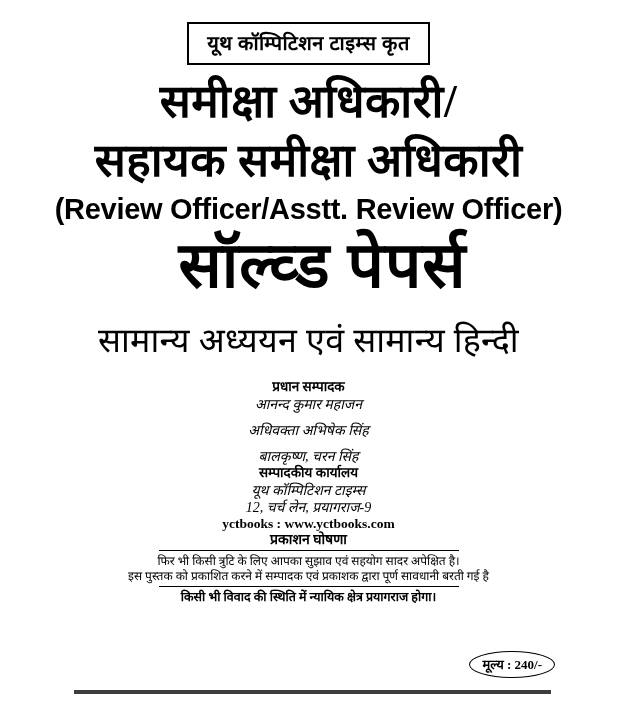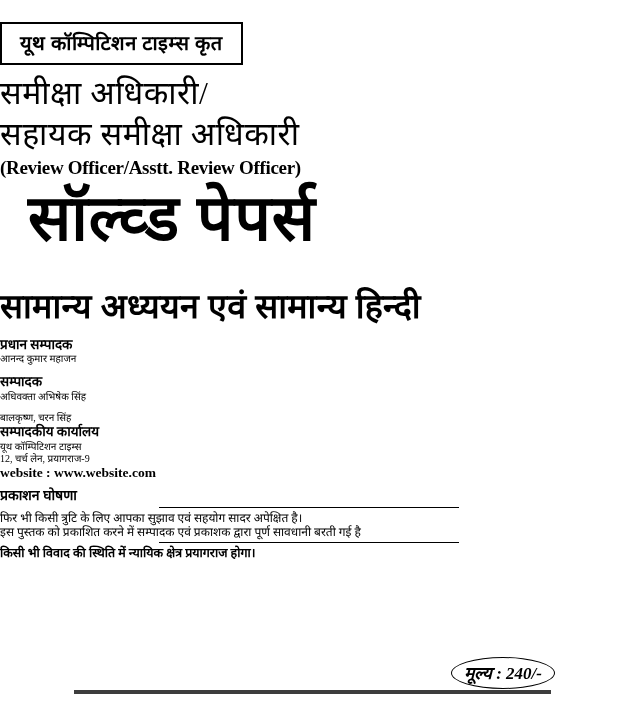--- a/index.html
+++ b/index.html
@@ -9,109 +9,107 @@
     font-family: "Liberation Serif", serif;
     color: #000;
   }
   .page {
     position: relative;
     width: 617px;
     height: 706px;
     margin: 0 auto;
     background: #ffffff;
     overflow: hidden;
-    text-align: left;
+    text-align: center;
   }
   .publisher-box-wrap { padding-top: 22px; }
   .publisher-box {
     display: inline-block;
     border: 2px solid #000;
     padding: 5px 18px 7px;
     font-size: 20px;
     font-weight: bold;
     letter-spacing: 0.5px;
   }
   .title-line {
-    font-size: 32px;
-    font-weight: normal;
+    font-size: 46px;
+    font-weight: bold;
     line-height: 1.28;
     letter-spacing: 0.5px;
   }
   .title-line.first { margin-top: 8px; }
   .english-subtitle {
-    font-family: Liberation Serif, serif;
-    font-size: 19px;
+    font-family: Liberation Sans, sans-serif;
+    font-size: 29px;
     font-weight: bold;
     line-height: 1.1;
     margin-top: 3px;
     letter-spacing: -0.3px;
   }
   .main-title {
     font-size: 64px;
     font-weight: bold;
     line-height: 1.2;
     margin-top: 2px;
     letter-spacing: 1px;
     padding-left: 28px;
   }
   .subject-line {
     font-size: 34px;
-    font-weight: bold;
-    margin-top: 24px;
+    font-weight: normal;
+    margin-top: 12px;
     letter-spacing: 0.3px;
   }
   .credits {
-    margin-top: 9px;
+    margin-top: 17px;
     font-size: 13px;
     line-height: 1.22;
   }
   .credit-group { margin-top: 9px; }
   .credit-group.tight { margin-top: 0; }
   .credit-label { font-weight: bold; font-size: 13.5px; }
-  .credit-value { font-size: 10px; }
+  .credit-value { font-size: 14px; font-style: italic; }
   .phone-line {
     font-size: 14px;
     font-weight: bold;
     margin-top: 2px;
   }
   .phone-line .wa {
     display: inline-block;
     vertical-align: -3px;
     margin-right: 4px;
   }
   .email-line, .website-line {
     font-family: "Liberation Serif", serif;
     font-size: 13.5px;
     font-weight: bold;
     line-height: 1.15;
   }
   .declaration {
-    margin-top: 7px;
     font-size: 12px;
     line-height: 1.22;
   }
   .decl-heading { font-size: 14px; font-weight: bold; }
   .decl-rule {
     width: 300px;
     border: 0;
     border-top: 1.6px solid #000;
     margin: 2px auto 3px;
   }
   .decl-bold { font-weight: bold; font-size: 12.5px; }
   .price-oval {
     position: absolute;
     right: 62px;
-    bottom: 17px;
+    bottom: 28px;
     border: 1.6px solid #000;
     border-radius: 50%;
     padding: 3px 12px 4px;
-    font-size: 17px;
+    font-size: 13px;
     font-weight: bold;
     white-space: nowrap;
-    font-style: italic;
   }
   .bottom-bar {
     position: absolute;
     left: 74px;
     bottom: 12px;
     width: 477px;
     height: 4px;
     background: #3d3d3d;
   }
 </style>
@@ -135,33 +133,32 @@
   <div class="subject-line">सामान्य अध्ययन एवं सामान्य हिन्दी</div>
 
   <div class="credits">
 
     <div class="credit-group tight">
       <div class="credit-label">प्रधान सम्पादक</div>
       <div class="credit-value">आनन्द कुमार महाजन</div>
     </div>
 
     <div class="credit-group">
-      <div class="credit-label">सम्पादक</div>
       <div class="credit-value">अधिवक्ता अभिषेक सिंह</div>
     </div>
 
     <div class="credit-group">
       <div class="credit-value">बालकृष्ण, चरन सिंह</div>
     </div>
 
     <div class="credit-group tight">
       <div class="credit-label">सम्पादकीय कार्यालय</div>
       <div class="credit-value">यूथ कॉम्पिटिशन टाइम्स</div>
       <div class="credit-value">12, चर्च लेन, प्रयागराज-9</div>
-      <div class="website-line">website : www.website.com</div>
+      <div class="website-line">yctbooks : www.yctbooks.com</div>
     </div>
 
   </div>
 
   <div class="declaration">
     <div class="decl-heading">प्रकाशन घोषणा</div>
     <hr class="decl-rule">
     <div>फिर भी किसी त्रुटि के लिए आपका सुझाव एवं सहयोग सादर अपेक्षित है।</div>
     <div>इस पुस्तक को प्रकाशित करने में सम्पादक एवं प्रकाशक द्वारा पूर्ण सावधानी बरती गई है</div>
     <hr class="decl-rule">

